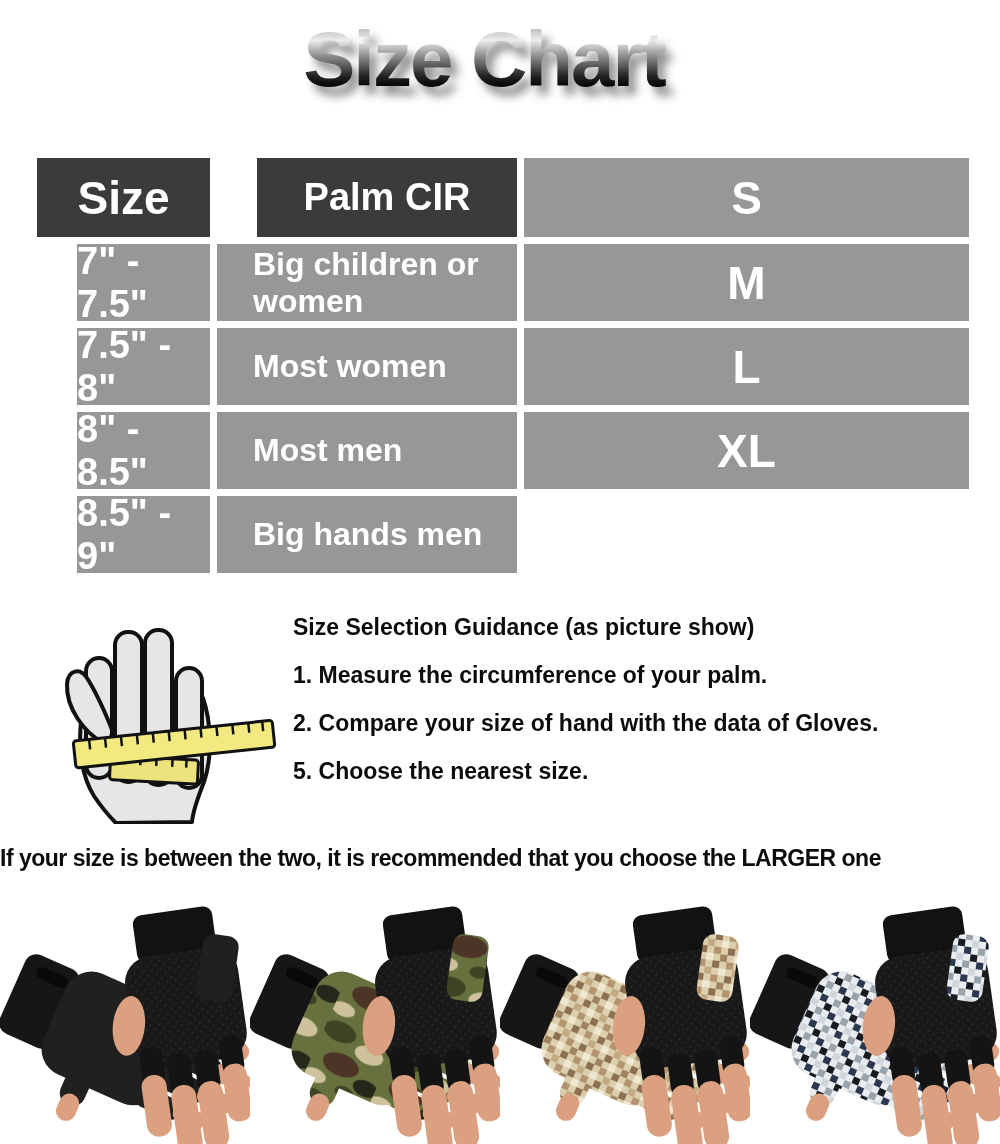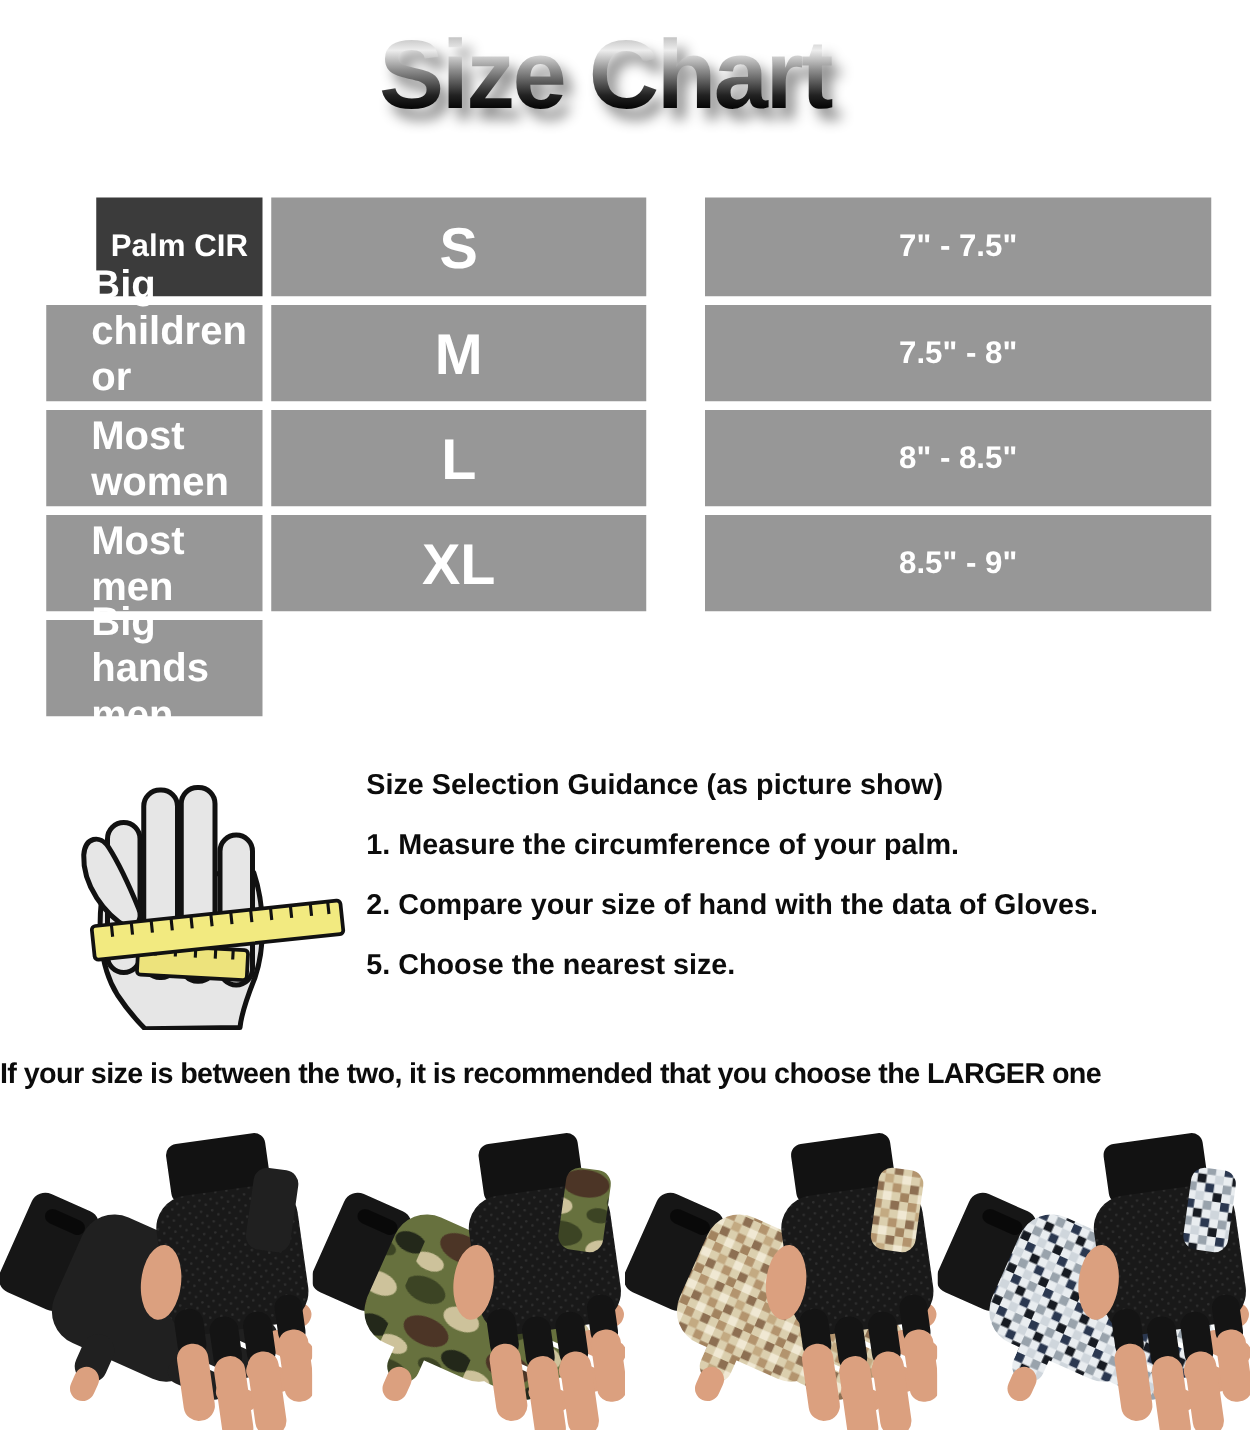--- a/index.html
+++ b/index.html
@@ -29,21 +29,21 @@
     grid-template-rows:79px 77px 77px 77px 77px;
     gap:7px;
     background:#ffffff;
   }
   .cell {
     display:flex; align-items:center; justify-content:center;
     color:#ffffff; font-weight:bold; background:#979797;
   }
   .cell.head { background:#3b3b3b; font-size:42px; }
   .cell.col-size { font-size:46px; }
-  .cell.col-palm { font-size:25px;margin-left:40px; }
+  .cell.col-palm { font-size:38px;margin-left:40px; }
   .cell.col-suit { font-size:32px; justify-content:flex-start; padding-left:36px; }
   .cell.head.col-suit { justify-content:center; padding-left:0; }
 
   
   .hand-art { position:absolute; left:40px; top:592px; width:240px; height:232px; }
 
   
   .guidance { position:absolute; left:293px; top:614px; width:690px; }
   .g-head { font-size:23px; font-weight:bold; color:#0c0c0c; line-height:26px; margin-bottom:22px; }
   .g-step { font-size:23px; font-weight:bold; color:#0c0c0c; line-height:26px; margin-bottom:22px; }
@@ -138,20 +138,21 @@
       </g>
     </g>
   </defs>
 </svg>
 
 <div class="page">
 
   <h1 class="title">Size Chart</h1>
 
   <div class="size-table">
+    <div class="cell head col-size">Size</div>
     <div class="cell head col-palm">Palm CIR</div>
 
     <div class="cell col-size">S</div>
     <div class="cell col-palm">7" - 7.5"</div>
     <div class="cell col-suit">Big children or women</div>
 
     <div class="cell col-size">M</div>
     <div class="cell col-palm">7.5" - 8"</div>
     <div class="cell col-suit">Most women</div>
 

